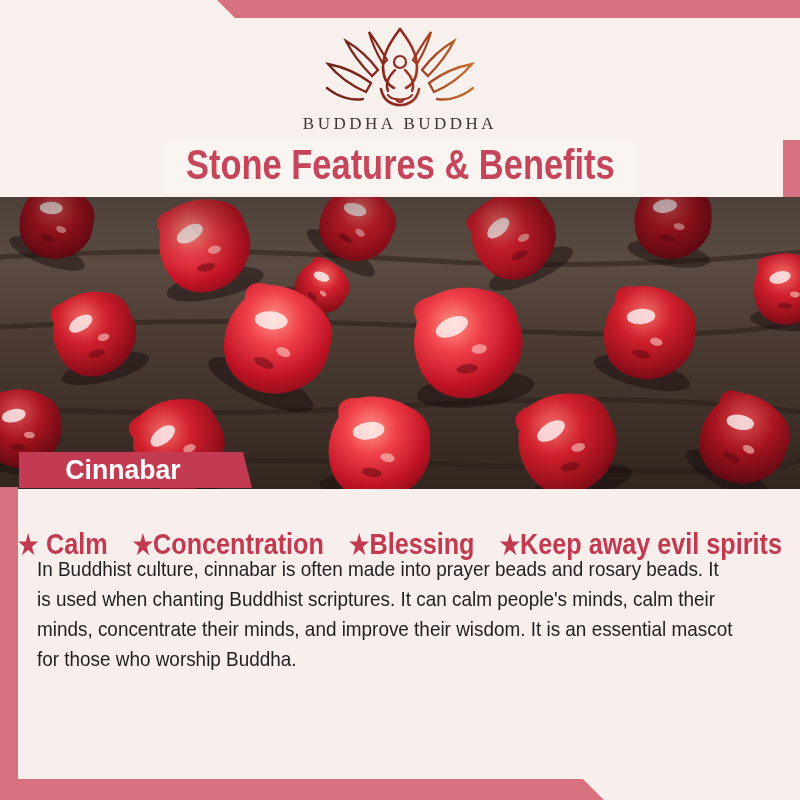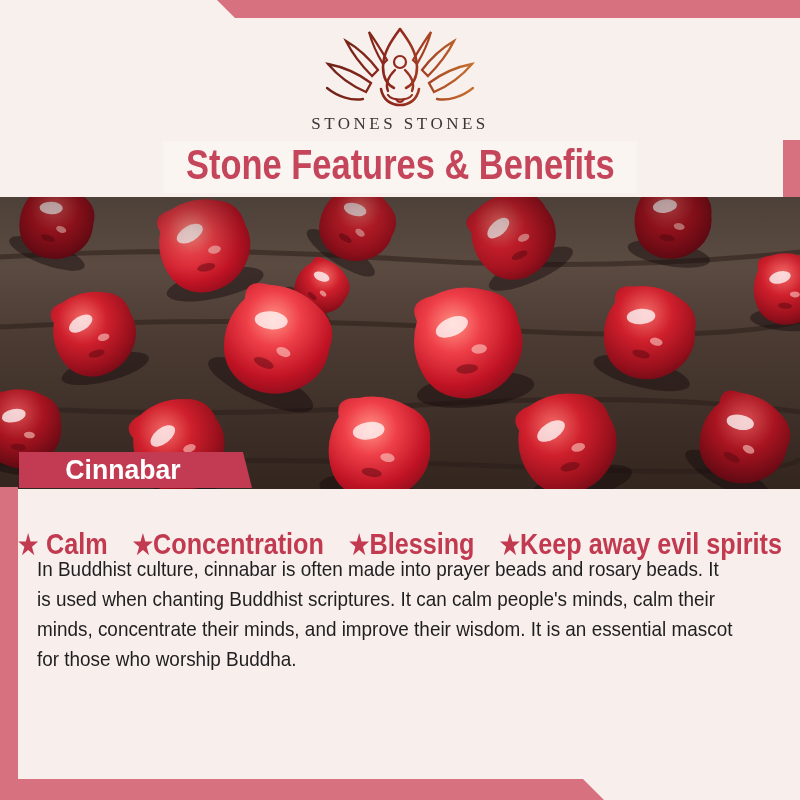--- a/index.html
+++ b/index.html
@@ -110,21 +110,21 @@
       <path d="M97,44 C106,32 117,22 129,15 C123,27 114,39 103,50 Z" stroke-width="2.3"></path>
 
       <path d="M46,57 C34,48 19,41 3,38 C13,50 27,60 41,66 Z" stroke-width="2.3"></path>
       <path d="M104,57 C116,48 131,41 147,38 C137,50 123,60 109,66 Z" stroke-width="2.3"></path>
 
       <path d="M38,73 C27,75 13,71 2,62" stroke-width="2.3"></path>
       <path d="M112,73 C123,75 137,71 148,62" stroke-width="2.3"></path>
     </g>
   </svg>
 
-  <div class="brand">STONES STONES</div>
+  <div class="brand">BUDDHA BUDDHA</div>
 
   <div class="title-banner">
     <span class="title-text">Stone Features &amp; Benefits</span>
   </div>
 
   <div class="photo">
     <svg width="800" height="292" viewBox="0 0 800 292" xmlns="http://www.w3.org/2000/svg" preserveAspectRatio="none">
       <defs>
         <linearGradient id="wood" x1="0" y1="0" x2="0" y2="1">
           <stop offset="0" stop-color="#6a594e"></stop>

